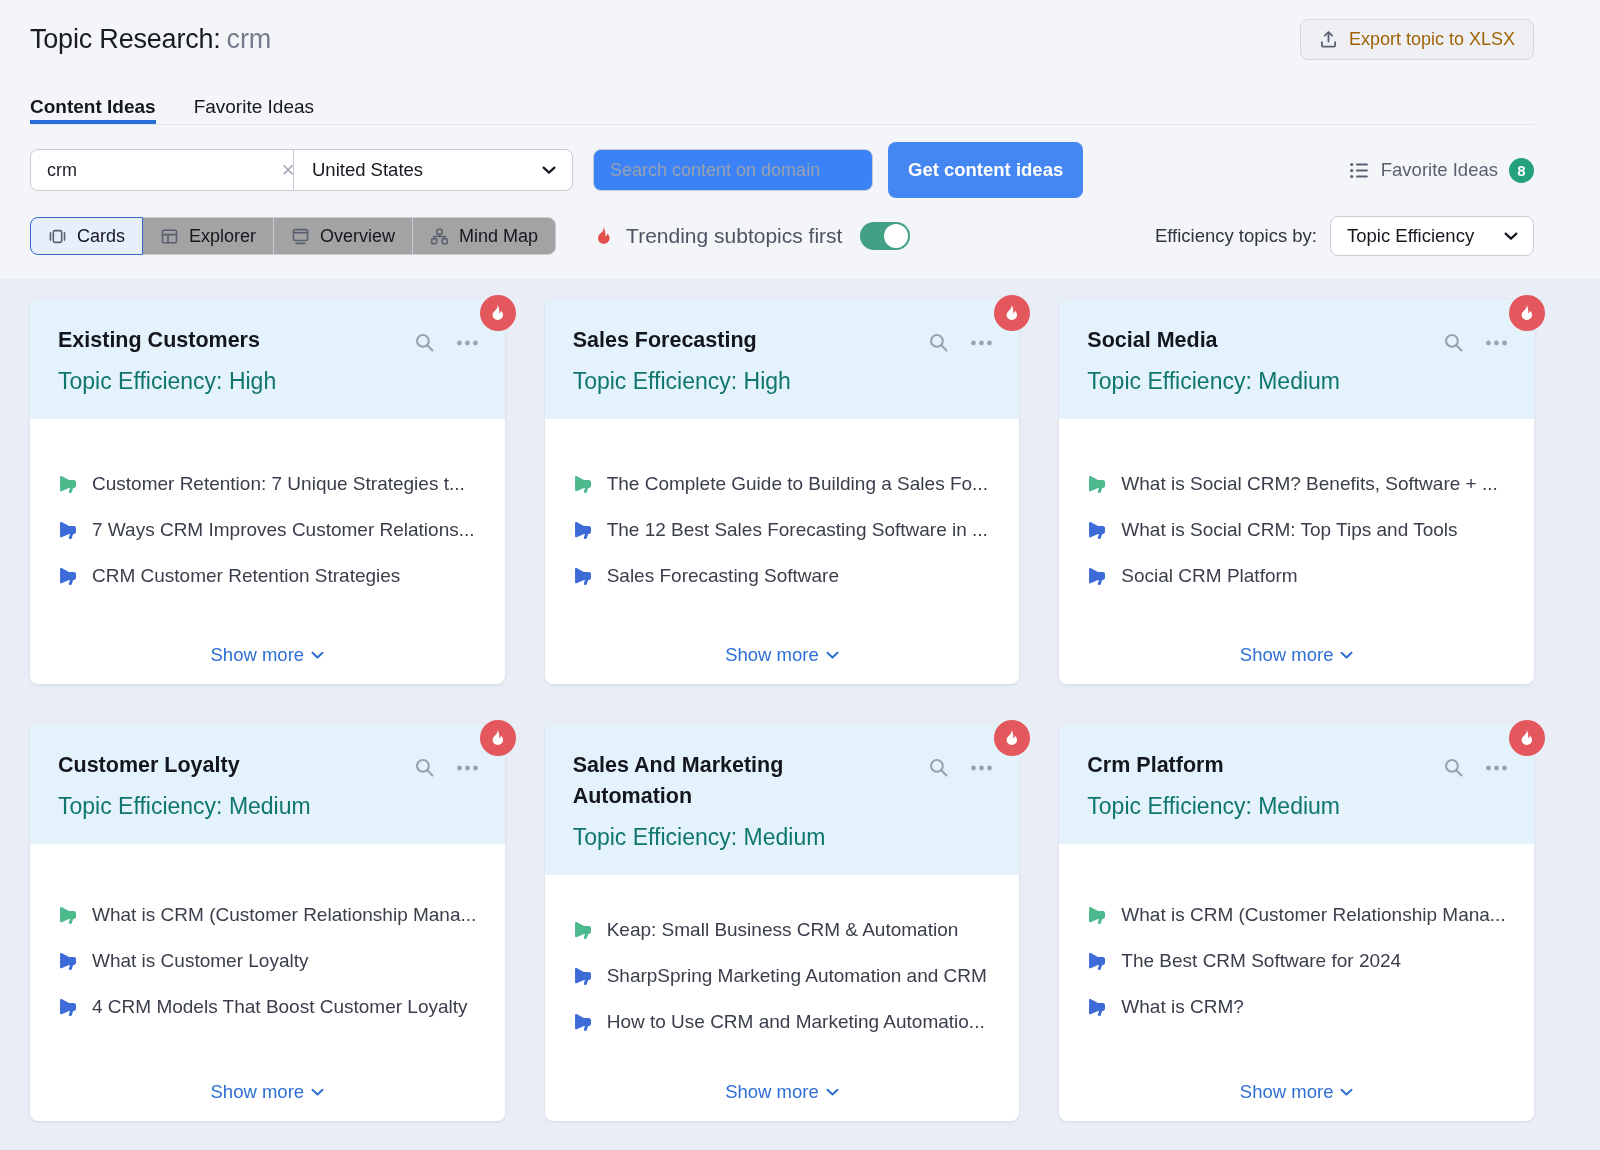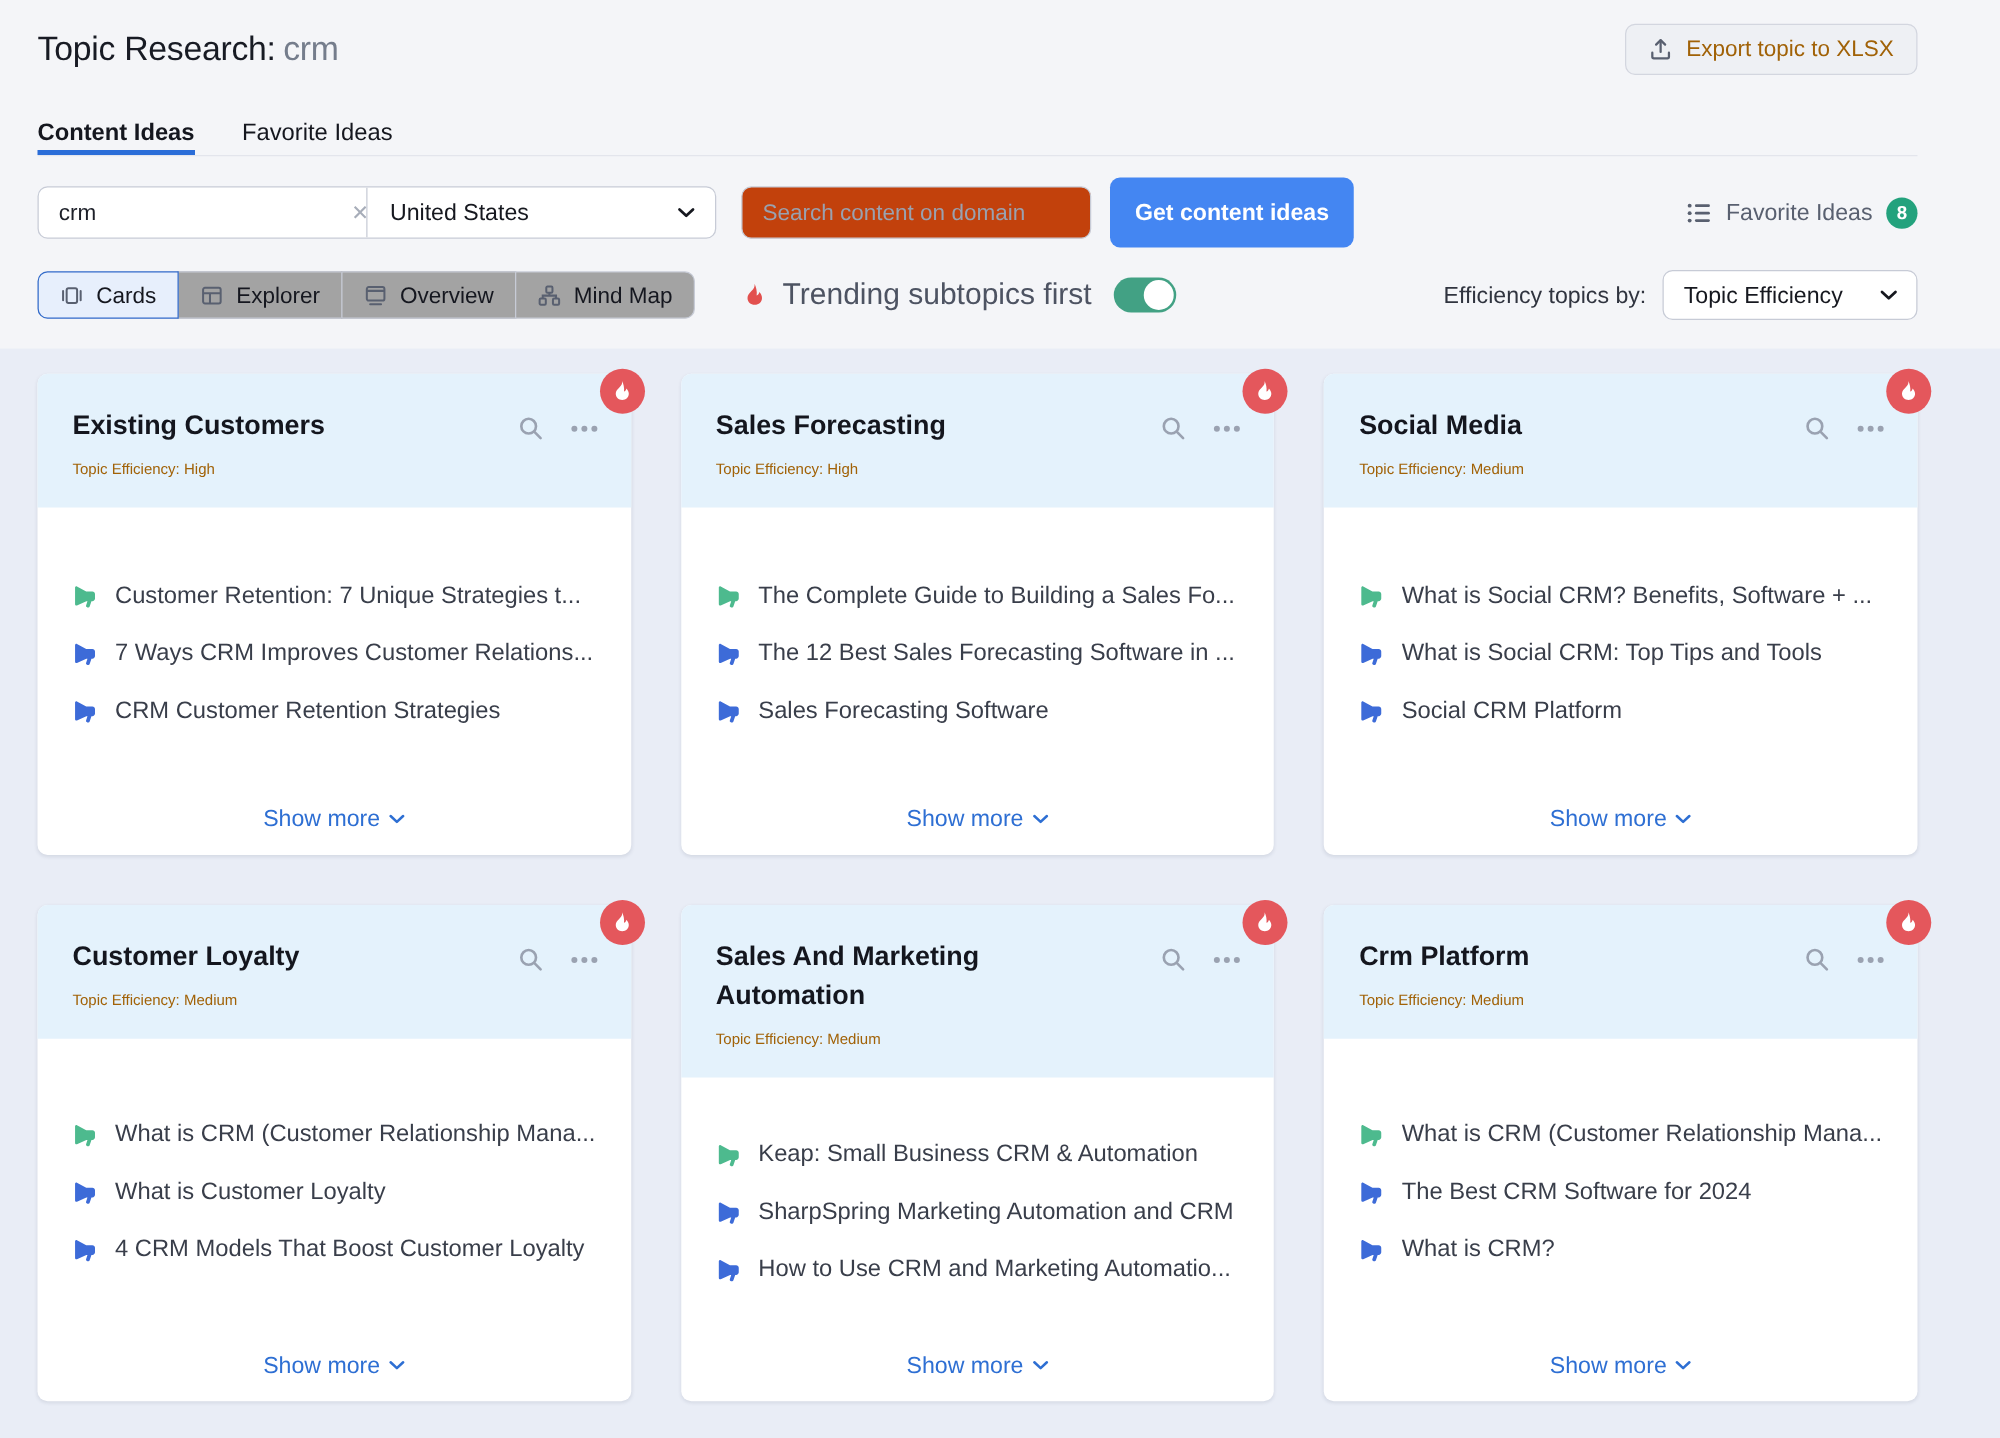--- a/index.html
+++ b/index.html
@@ -34,21 +34,21 @@
   .kw-input-wrap { display: flex; align-items: center; width: 262px; padding: 0 12px 0 16px; }
   .kw-input { border: none; outline: none; flex: 1; font-size: 18px; color: #1d2029; font-family: inherit; background: transparent; }
   .clear-x { color: #a7adb9; font-size: 17px; cursor: pointer; background: none; border: none; padding: 2px; line-height: 1; }
   .region-select {
     display: flex; align-items: center; justify-content: space-between; width: 279px;
     border-left: 1px solid #c7cbd6; padding: 0 16px 0 18px; cursor: pointer;
     font-size: 18.5px; color: #16181f;
   }
   .domain-input {
     margin-left: 20px; width: 280px; height: 42px; border: 1px solid #c7cbd6; border-radius: 8px;
-    background: #c2410c; padding: 12px 16px; font-size: 18px; font-family: inherit; color: #1d2029; outline: none;
+    background: #3b82f6; padding: 12px 16px; font-size: 18px; font-family: inherit; color: #1d2029; outline: none;
   }
   .domain-input::placeholder { color: #9aa1af; }
   .cta-btn {
     margin-left: 15px; height: 56px; padding: 0 20px; border: none; border-radius: 8px;
     background: #4486f2; color: #fff; font-size: 18.5px; font-weight: 700; cursor: pointer; font-family: inherit;
   }
   .fav-group { margin-left: auto; display: flex; align-items: center; gap: 11px; cursor: pointer; }
   .fav-label { font-size: 18.5px; color: #596070; }
   .fav-badge {
     width: 25px; height: 25px; border-radius: 50%; background: #23a27d; color: #fff;
@@ -59,21 +59,21 @@
   .seg { display: flex; }
   .seg-btn {
     display: flex; align-items: center; gap: 10px; height: 38px; padding: 0 17px;
     background: #a3a3a3; border: 1px solid #c7cbd6; margin-left: -1px;
     font-size: 18px; color: #15171f; cursor: pointer; font-family: inherit;
   }
   .seg-btn:first-child { border-radius: 8px 0 0 8px; margin-left: 0; }
   .seg-btn:last-child { border-radius: 0 8px 8px 0; }
   .seg-btn.active { background: #e7effc; border-color: #3069c9; position: relative; z-index: 1; }
   .trend-group { display: flex; align-items: center; margin-left: 38px; gap: 12px; }
-  .trend-label { font-size: 24px; color: #4d5362; text-align: right; }
+  .trend-label { font-size: 21px; color: #4d5362; text-align: right; }
   .toggle { width: 50px; height: 28px; border-radius: 14px; background: #42a184; position: relative; cursor: pointer; margin-left: 6px; }
   .toggle .knob { position: absolute; top: 2px; right: 2px; width: 24px; height: 24px; border-radius: 50%; background: #fff; }
   .prio-group { margin-left: auto; display: flex; align-items: center; gap: 13px; }
   .prio-label { font-size: 18.5px; color: #30343f; }
   .prio-select {
     display: flex; align-items: center; justify-content: space-between; gap: 14px;
     min-width: 204px; height: 40px; padding: 0 15px 0 16px; background: #fff;
     border: 1px solid #c7cbd6; border-radius: 8px; font-size: 18.5px; color: #16181f; cursor: pointer;
   }
   
@@ -87,21 +87,21 @@
   }
   .badge {
     position: absolute; top: -4px; right: -11px; width: 36px; height: 36px; border-radius: 50%;
     background: #e4575c; display: flex; align-items: center; justify-content: center; z-index: 2;
   }
   .card-head {
     background: #e4f2fc; border-radius: 8px 8px 0 0; padding: 26px 26px 24px 28px;
     display: flex; justify-content: space-between; align-items: flex-start;
   }
   .card-title { font-size: 21.5px; font-weight: 700; color: #14161e; line-height: 1.45; max-width: 310px; }
-  .card-sub { margin-top: 12px; font-size: 12px; color: #a16207; }
+  .card-sub { margin-top: 12px; font-size: 23px; color: #0f766e; }
   .head-icons { display: flex; align-items: center; gap: 21px; margin-top: 7px; }
   .head-icons .ic { cursor: pointer; display: flex; }
   .card-body { flex: 1; display: flex; flex-direction: column; padding: 6px 28px 18px; }
   .card-items { flex: 1; display: flex; flex-direction: column; justify-content: center; gap: 24px; }
   .item { display: flex; align-items: center; gap: 14px; font-size: 19px; color: #393e4a; white-space: nowrap; overflow: hidden; }
   .item svg { flex: 0 0 auto; }
   .show-more {
     align-self: center; display: flex; align-items: center; gap: 7px; padding-top: 10px;
     color: #2e6fd3; font-size: 18.5px; cursor: pointer;
   }

